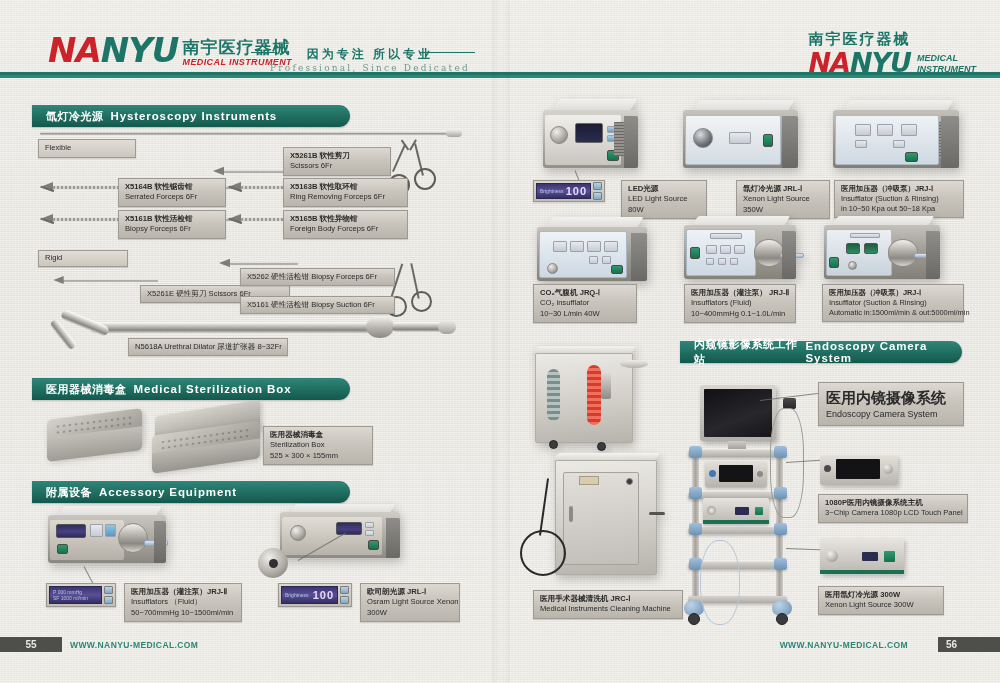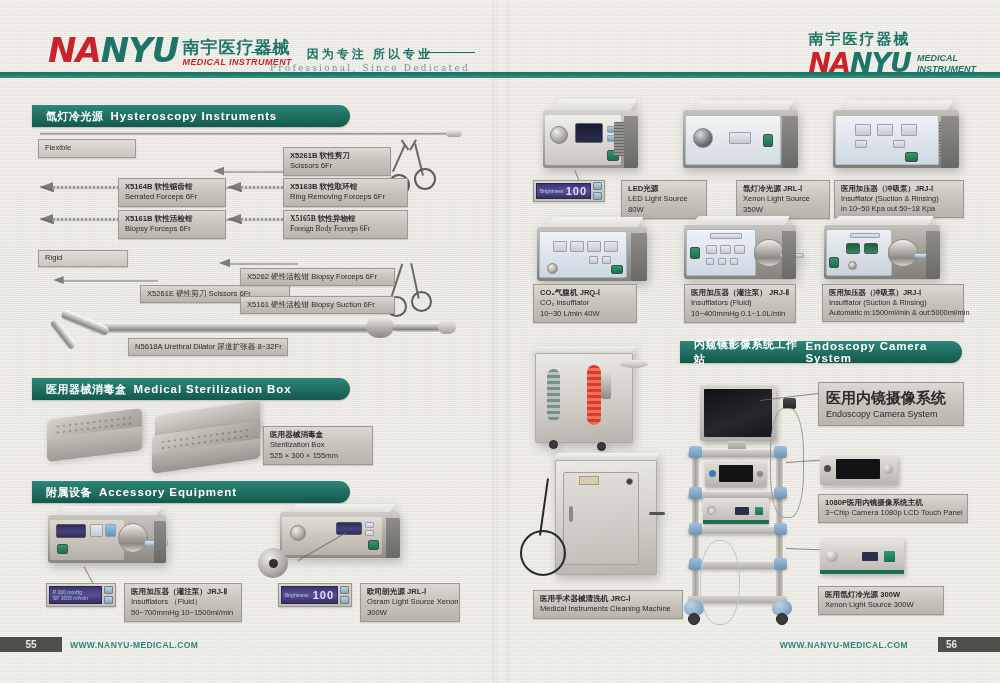--- a/index.html
+++ b/index.html
@@ -300,21 +300,21 @@
     <div>Serrated Forceps 6Fr</div>
   </div>
   <div class="lbl" style="left:283px; top:178px; width:125px;">
     <div class="cn">X5163B 软性取环钳</div>
     <div>Ring Removing Forceps 6Fr</div>
   </div>
   <div class="lbl" style="left:118px; top:210px; width:108px;">
     <div class="cn">X5161B 软性活检钳</div>
     <div>Biopsy Forceps 6Fr</div>
   </div>
-  <div class="lbl" style="left:283px; top:210px; width:125px;font-family:Liberation Serif, serif;">
+  <div class="lbl" style="left:283px; top:210px; width:125px;">
     <div class="cn">X5165B 软性异物钳</div>
     <div>Foreign Body Forceps 6Fr</div>
   </div>
 
   <div class="lbl plain" style="left:38px; top:250px; width:90px; height:17px; display:flex; align-items:center;">
     <div>Rigid</div>
   </div>
 
   <div>
     <div class="shaft" style="left:58px; top:279px; width:100px;"></div>

